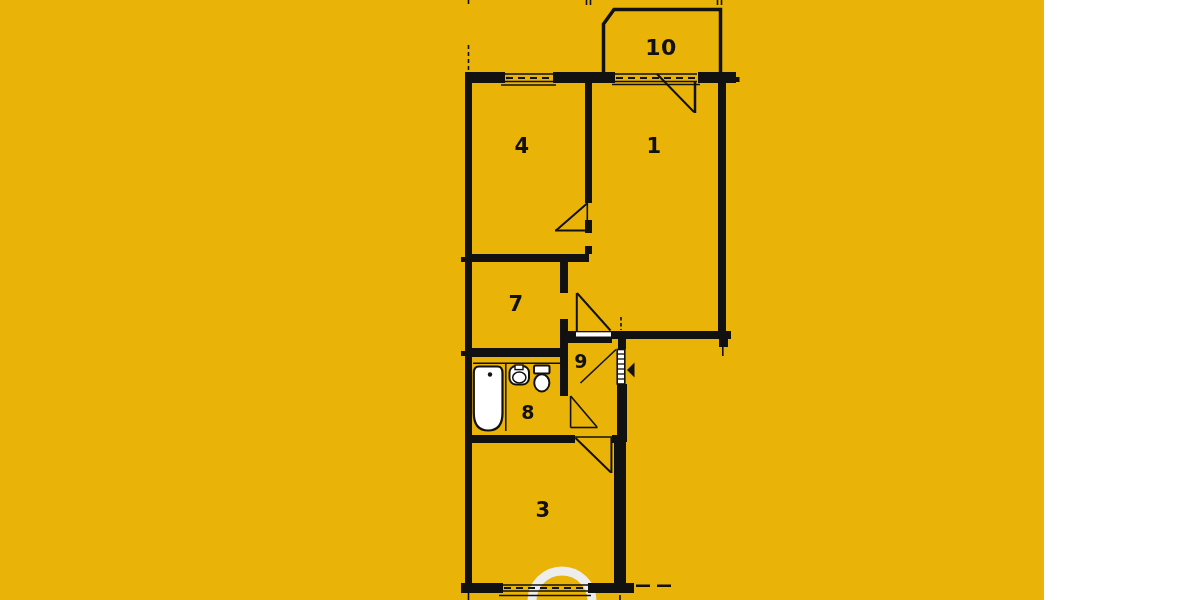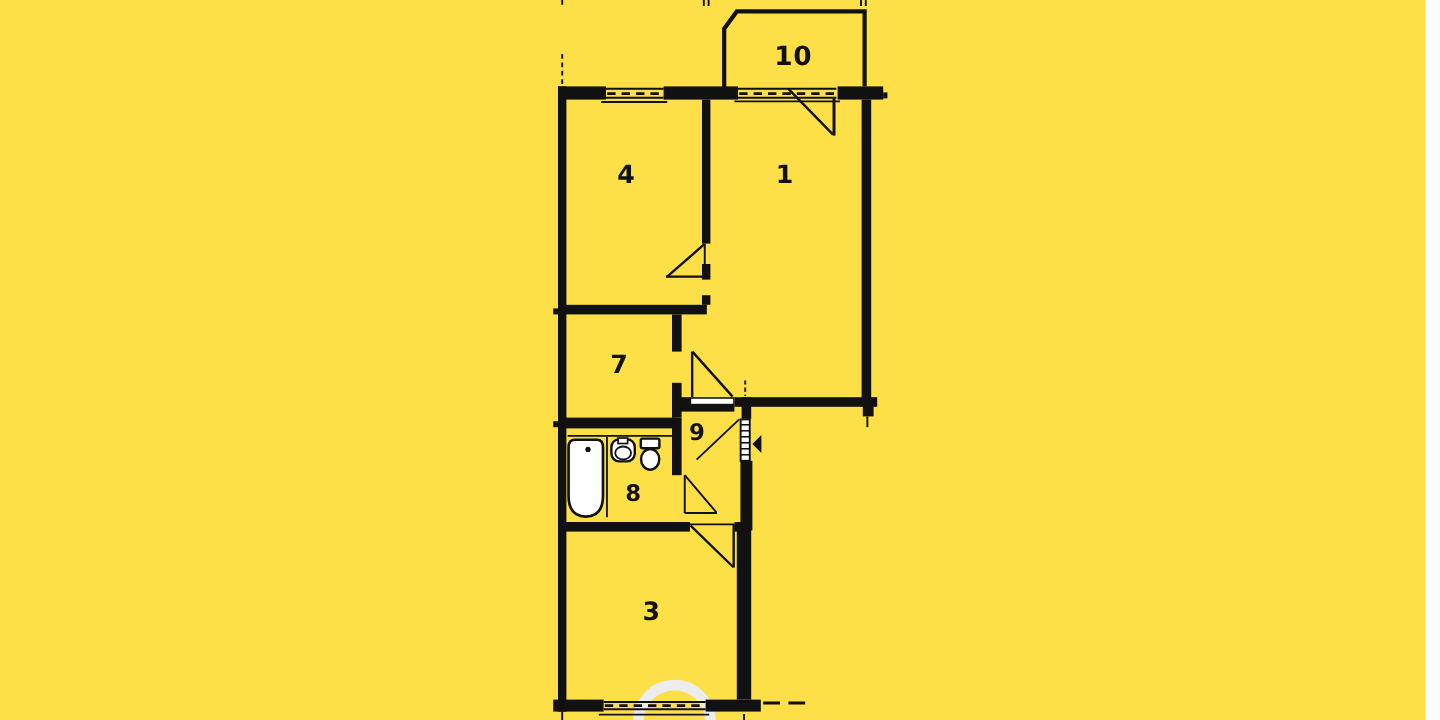--- a/index.html
+++ b/index.html
@@ -1,16 +1,16 @@
 <!DOCTYPE html>
 <html><head>
 <meta charset="utf-8">
 <style>
   html,body{margin:0;padding:0;background:#fff;}
-  .stage{position:relative;width:1188px;height:600px;background:#fde047;overflow:hidden;
+  .stage{position:relative;width:1044px;height:600px;background:#eab308;overflow:hidden;
          font-family:"DejaVu Sans",sans-serif;}
   .plan-svg{position:absolute;left:0;top:0;}
   .room-label{position:absolute;transform:translate(-50%,-50%);color:#111;
               font-weight:bold;font-size:21px;letter-spacing:.5px;line-height:1;
               font-family:"DejaVu Sans",sans-serif;}
   .room-label.sm{font-size:19px;}
   .room-label.lg{font-size:22px;}
 </style>
 </head>
 <body>

